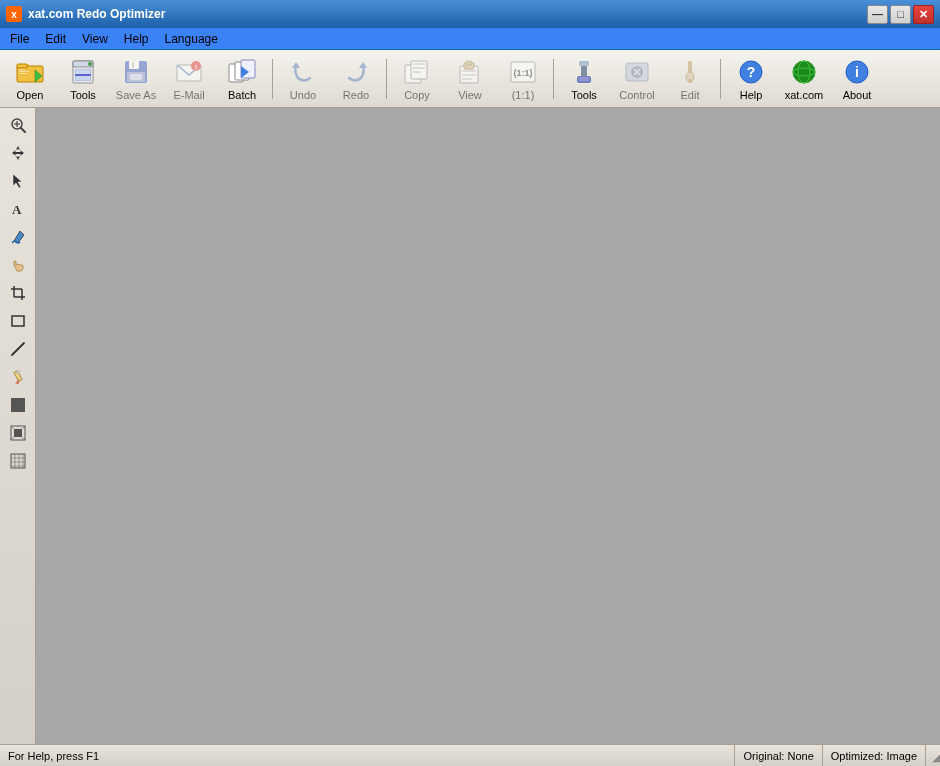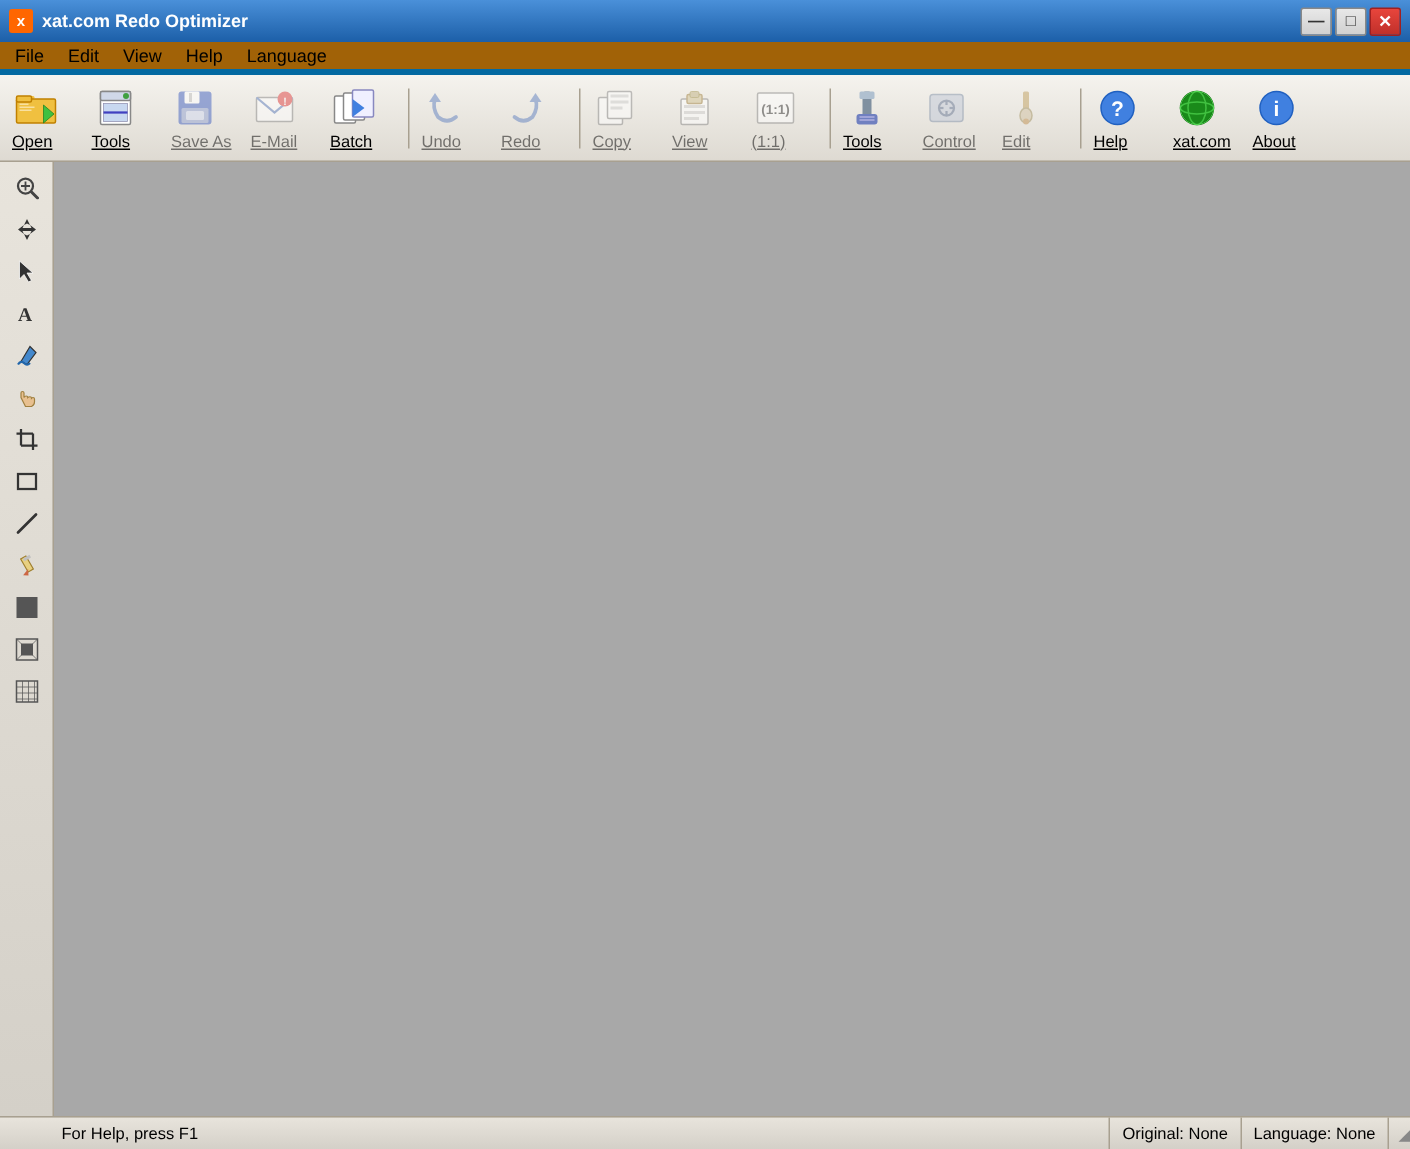--- a/index.html
+++ b/index.html
@@ -59,25 +59,25 @@
       cursor: pointer;
       font-size: 11px;
       font-weight: bold;
       color: #333;
       background: linear-gradient(to bottom, #e8e8e8, #d0d0d0);
     }
     .title-btn.close { background: linear-gradient(to bottom, #e8453c, #c0302a); color: white; border-color: #a02020; }
 
     
     .menu-bar {
-      background: #a16207;
+      background: #3b82f6;
       height: 22px;
       display: flex;
       align-items: center;
-      border-bottom: 4px solid #0369a1;
+      border-bottom: 1px solid #0369a1;
       flex-shrink: 0;
       padding: 0 2px;
     }
     .menu-item {
       padding: 2px 8px;
       cursor: pointer;
       font-size: 12px;
       color: #000;
       border-radius: 2px;
     }
@@ -95,21 +95,21 @@
     }
     .toolbar-separator {
       width: 1px;
       height: 40px;
       background: #a8a090;
       margin: 0 3px;
     }
     .tool-btn {
       display: flex;
       flex-direction: column;
-      align-items: flex-start;
+      align-items: center;
       justify-content: center;
       width: 52px;
       height: 52px;
       cursor: pointer;
       border: 1px solid transparent;
       border-radius: 3px;
       padding: 3px;
       gap: 2px;
     }
     .tool-btn.disabled { opacity: 0.5; cursor: default; }
@@ -118,21 +118,20 @@
       height: 32px;
       display: flex;
       align-items: center;
       justify-content: center;
       font-size: 20px;
     }
     .tool-label {
       font-size: 11px;
       color: #000;
       text-align: center;
-      text-decoration: underline;
     }
 
     
     .main-area {
       display: flex;
       flex: 1;
       overflow: hidden;
     }
 
     
@@ -178,21 +177,21 @@
     }
     .status-section {
       padding: 0 8px;
       font-size: 11px;
       color: #000;
       border-right: 1px solid #a8a090;
       height: 100%;
       display: flex;
       align-items: center;
     }
-    .status-section:first-child { flex: 1; margin-left: 33px; }
+    .status-section:first-child { flex: 1; }
     .status-section:last-child {
       border-right: none;
       border-left: 1px solid #a8a090;
       min-width: 160px;
     }
     .status-resize {
       width: 14px;
       height: 14px;
       display: flex;
       align-items: flex-end;
@@ -526,16 +525,16 @@
 </div>
 
 <div class="status-bar">
   <div class="status-section">
     <span>For Help, press F1</span>
   </div>
   <div class="status-section">
     <span>Original: None</span>
   </div>
   <div class="status-section">
-    <span>Language: None</span>
+    <span>Optimized: Image</span>
   </div>
   <div class="status-resize">◢</div>
 </div>
 
 </body></html>

